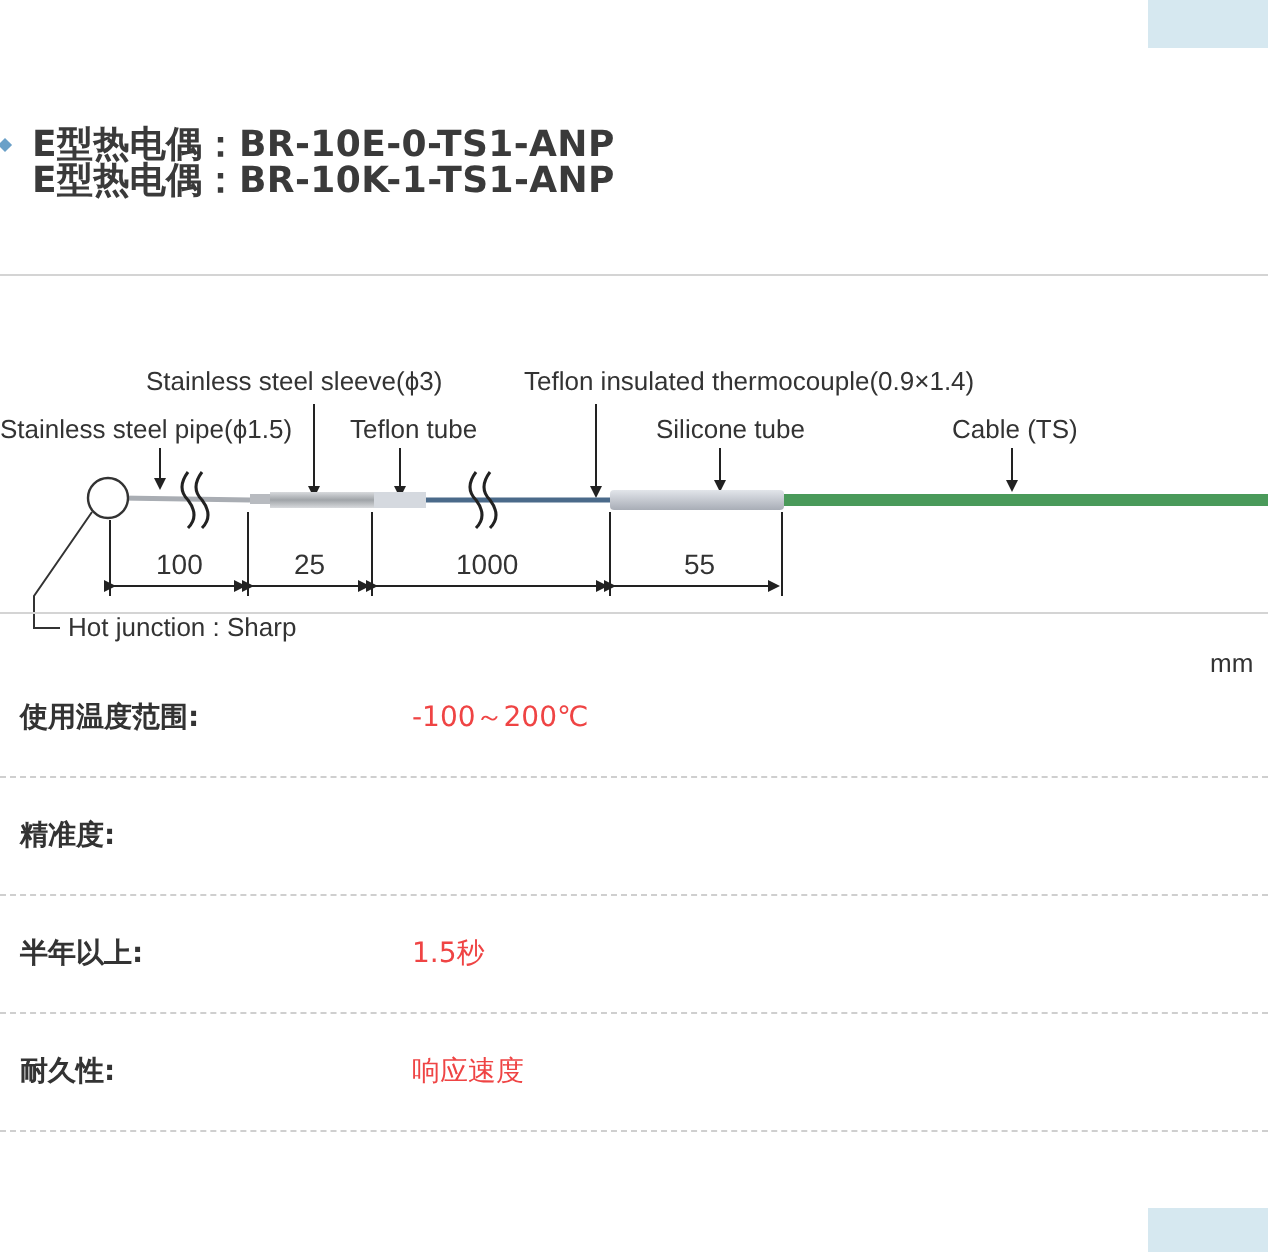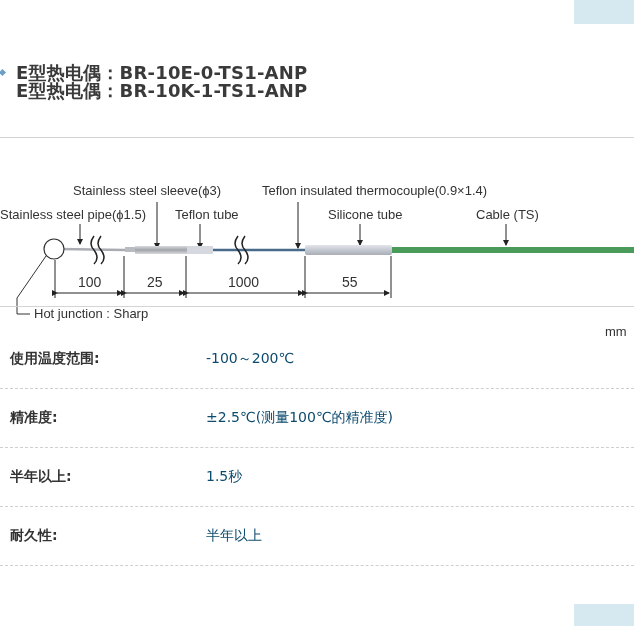--- a/index.html
+++ b/index.html
@@ -9,21 +9,21 @@
   .corner-top { left:574px; top:0; width:60px; height:24px; }
   .corner-bottom { left:574px; top:604px; width:60px; height:22px; }
   .models { position:absolute; left:0; top:64px; }
   .model-line { position:relative; padding-left:16px; font-size:18px; font-weight:bold; color:#3a3a3a; line-height:18px; letter-spacing:0.2px; }
   .bullet { position:absolute; left:0; top:6px; width:5px; height:5px; background:#6aa0c8; transform:rotate(45deg); }
   .hr { position:absolute; left:0; width:634px; height:1px; background:#d4d4d4; }
   .diagram { position:absolute; left:0; top:138px; width:634px; height:168px;margin-top:38px; }
   .spec-table { position:absolute; left:0; top:330px; width:634px; }
   .spec-row { position:relative; height:58px; border-bottom:1px dashed #cfcfcf; }
   .spec-label { position:absolute; left:10px; top:20px; font-size:14px; font-weight:bold; color:#333; }
-  .spec-value { position:absolute; left:206px; top:20px; font-size:14px; color:#0c4a6e; }
+  .spec-value { position:absolute; left:206px; top:20px; font-size:14px; color:#ef4444; }
 </style>
 </head>
 <body>
 
 <div class="corner-box corner-top"></div>
 
 <div class="models">
   <div class="model-line">
     <span class="bullet"></span>
     <span>E型热电偶：</span><span>BR-10E-0-TS1-ANP</span>
@@ -109,25 +109,24 @@
 
 <div class="hr" style="top:306px"></div>
 
 <div class="spec-table">
   <div class="spec-row">
     <span class="spec-label">使用温度范围:</span>
     <span class="spec-value">-100～200℃</span>
   </div>
   <div class="spec-row">
     <span class="spec-label">精准度:</span>
-    <span class="spec-value">±2.5℃(测量100℃的精准度)</span>
   </div>
   <div class="spec-row">
     <span class="spec-label">半年以上:</span>
     <span class="spec-value">1.5秒</span>
   </div>
   <div class="spec-row">
     <span class="spec-label">耐久性:</span>
-    <span class="spec-value">半年以上</span>
+    <span class="spec-value">响应速度</span>
   </div>
 </div>
 
 <div class="corner-box corner-bottom"></div>
 
 </body></html>

